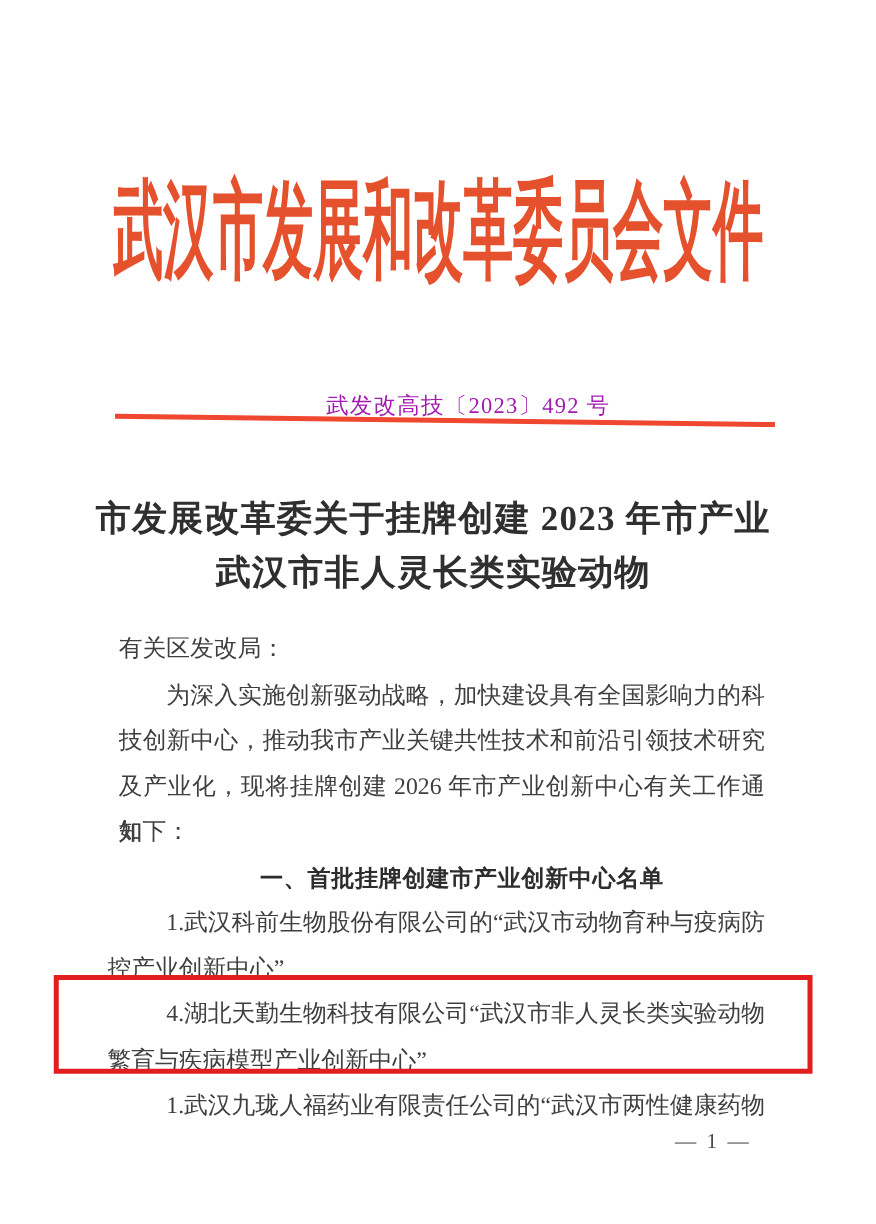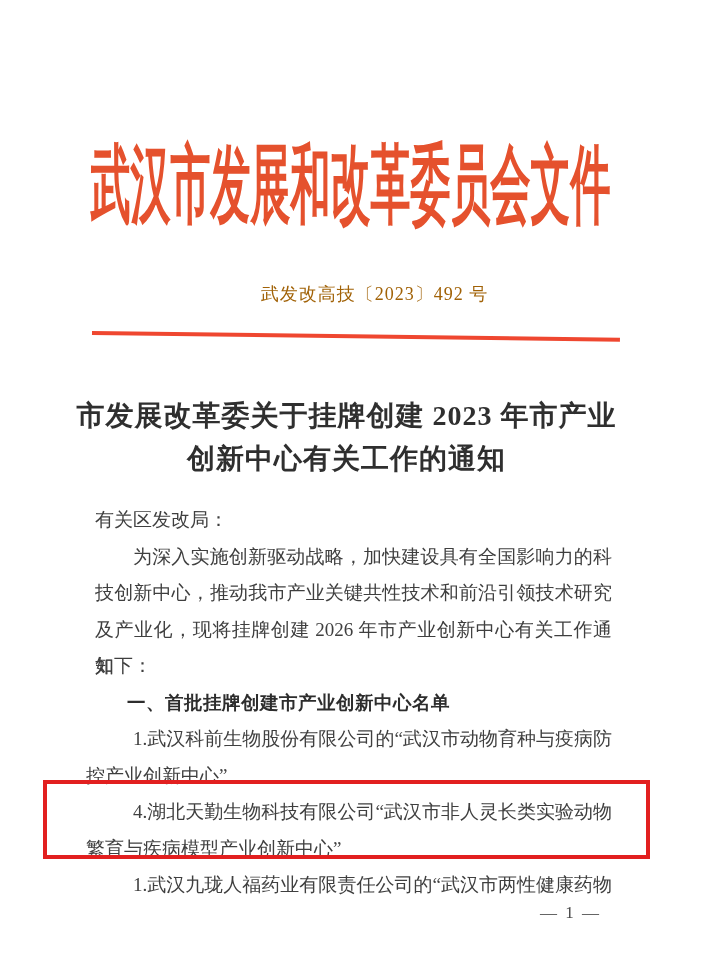--- a/index.html
+++ b/index.html
@@ -26,27 +26,27 @@
     line-height: 40px;
     color: #e5512d;
     white-space: nowrap;
     transform: scaleY(2.15);
     transform-origin: top center;
     letter-spacing: 0px;
   }
 
   .doc-number {
     position: absolute;
-    top: 282px;
+    top: 312px;
     left: 0;
     width: 701px;
     text-align: center;
     font-size: 18px;
     letter-spacing: 1px;
-    color: #a16207;
+    color: #a21caf;
     padding-left: 48px;
   }
 
   .red-rule {
     position: absolute;
     top: 331px;
     left: 92px;
     width: 528px;
     height: 4px;
     background: #ef4730;
@@ -82,20 +82,21 @@
   }
   .ind  { padding-left: 38px; }
   .just { text-align: justify; text-align-last: justify; }
   .heading {
     font-family: "Liberation Sans", "DejaVu Sans", sans-serif;
     font-weight: bold;
     font-size: 18.5px;
     letter-spacing: 0.5px;
     color: #2d2d2d;
     padding-left: 32px;
+    text-align: center;
   }
   .outdent { margin-left: -9px; }
 
   .highlight-box {
     position: absolute;
     left: 43px;
     top: 780px;
     width: 607px;
     height: 79px;
     border: 4px solid #e21f1f;
@@ -119,21 +120,21 @@
 <div class="page">
 
   <div class="red-header">武汉市发展和改革委员会文件</div>
 
   <div class="doc-number">武发改高技〔2023〕492 号</div>
 
   <div class="red-rule"></div>
 
   <div class="title">
     <span class="title-line">市发展改革委关于挂牌创建 2023 年市产业</span>
-    <span class="title-line">创新中心有关工作的通知</span>
+    <span class="title-line">武汉市非人灵长类实验动物</span>
   </div>
 
   <div class="body-lines">
     <div class="bline">有关区发改局：</div>
     <div class="bline ind just">为深入实施创新驱动战略，加快建设具有全国影响力的科</div>
     <div class="bline just">技创新中心，推动我市产业关键共性技术和前沿引领技术研究</div>
     <div class="bline just">及产业化，现将挂牌创建 2026 年市产业创新中心有关工作通知</div>
     <div class="bline">如下：</div>
     <div class="bline heading">一、首批挂牌创建市产业创新中心名单</div>
     <div class="bline ind just">1.武汉科前生物股份有限公司的“武汉市动物育种与疫病防</div>

